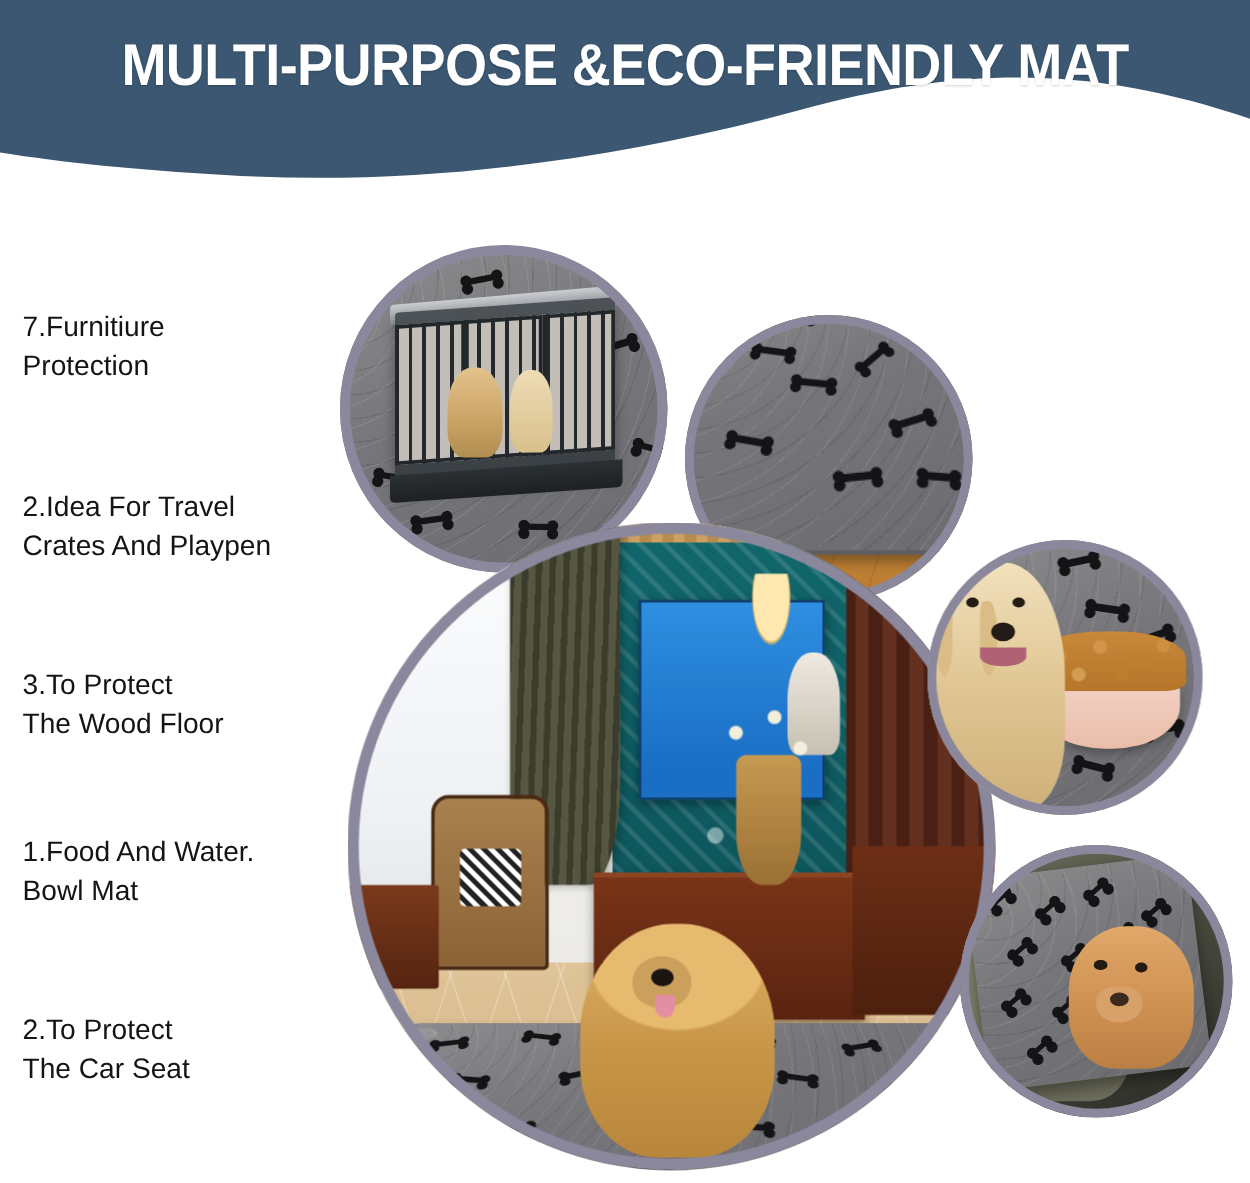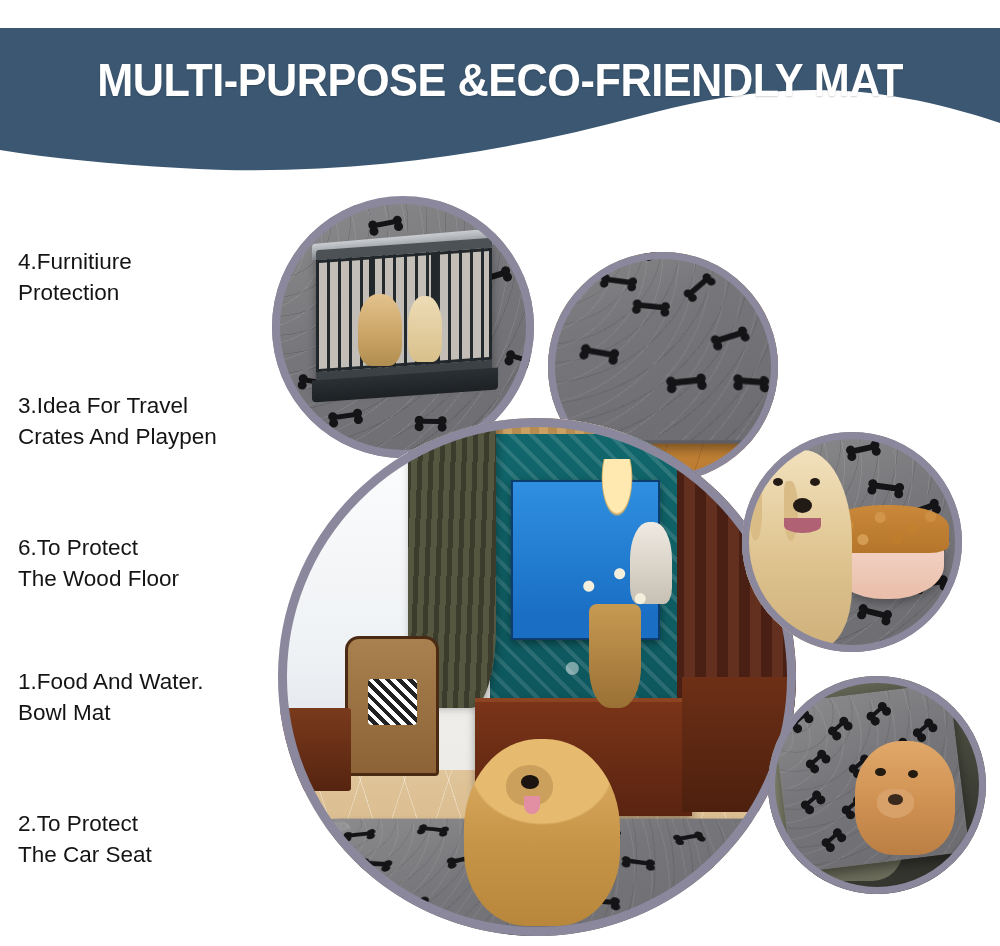--- a/index.html
+++ b/index.html
@@ -6,21 +6,21 @@
   body{
     width:1000px;height:946px;
     background:#ffffff;
     font-family:"Liberation Sans", sans-serif;
     overflow:hidden;
     position:relative;
   }
   #page{position:relative;width:1000px;height:946px;overflow:hidden;background:#fff;}
 
   
-  .header-wrap{position:absolute;left:0;top:0;width:1000px;height:150px;overflow:hidden;margin-top:28px;}
+  .header-wrap{position:absolute;left:0;top:0;width:1000px;height:150px;overflow:hidden;}
   .header-svg{position:absolute;left:0;top:0;}
   .header-title{
     position:absolute;left:0;top:24px;width:1000px;
     text-align:center;
     color:#ffffff;
     font-family:"Liberation Sans", sans-serif;
     font-weight:bold;
     font-size:47px;
     letter-spacing:-0.5px;
     transform:scaleX(0.92);
@@ -256,25 +256,25 @@
 <div id="page">
 
   <div class="header-wrap">
     <svg class="header-svg" width="1000" height="150" viewBox="0 0 1000 150">
       <path d="M0,0 H1000 V95 C880,55 780,50 640,88 C500,126 340,150 180,140 C110,136 50,130 0,122 Z" fill="#3b5771"></path>
     </svg>
     <div class="header-title">MULTI-PURPOSE &amp;ECO-FRIENDLY MAT</div>
   </div>
 
   <div class="feature-list">
-    <div class="feature-item" style="top:0px">4.Furnitiure
+    <div class="feature-item" style="top:0px">7.Furnitiure
   Protection</div>
-    <div class="feature-item" style="top:144px">3.Idea For Travel
+    <div class="feature-item" style="top:144px">2.Idea For Travel
   Crates And Playpen</div>
-    <div class="feature-item" style="top:286px">6.To Protect
+    <div class="feature-item" style="top:286px">3.To Protect
   The Wood Floor</div>
     <div class="feature-item" style="top:420px">1.Food And Water.
   Bowl Mat</div>
     <div class="feature-item" style="top:562px">2.To Protect
   The Car Seat</div>
   </div>
 
   <div class="collage">
 
     <div class="circ" id="circ-crate">

